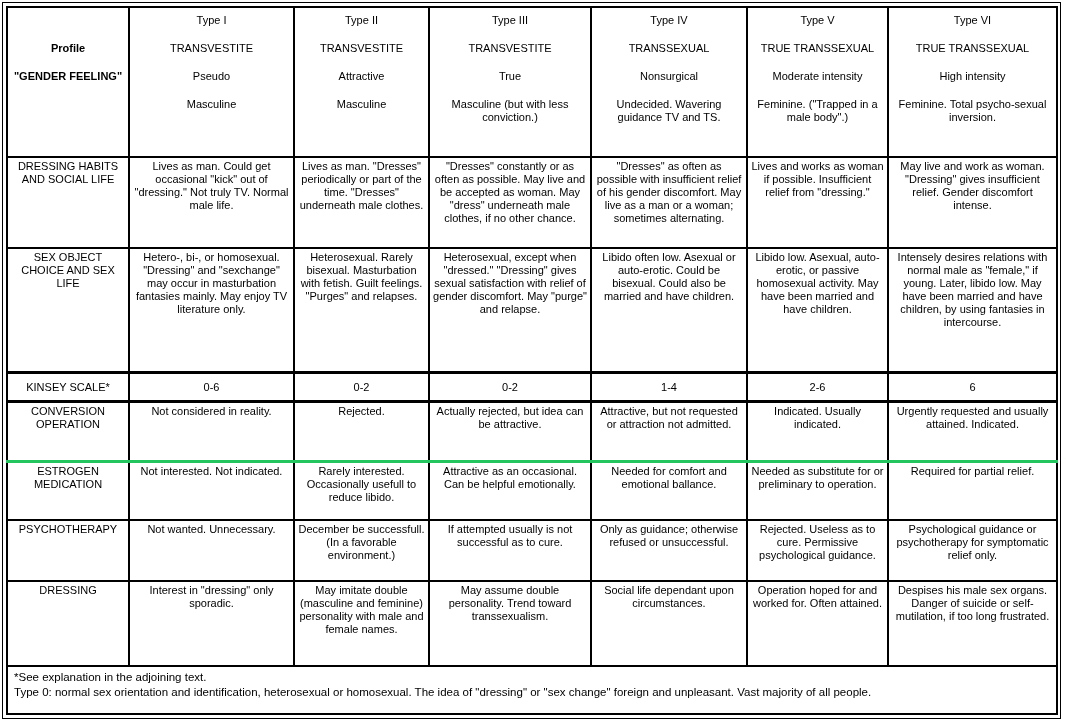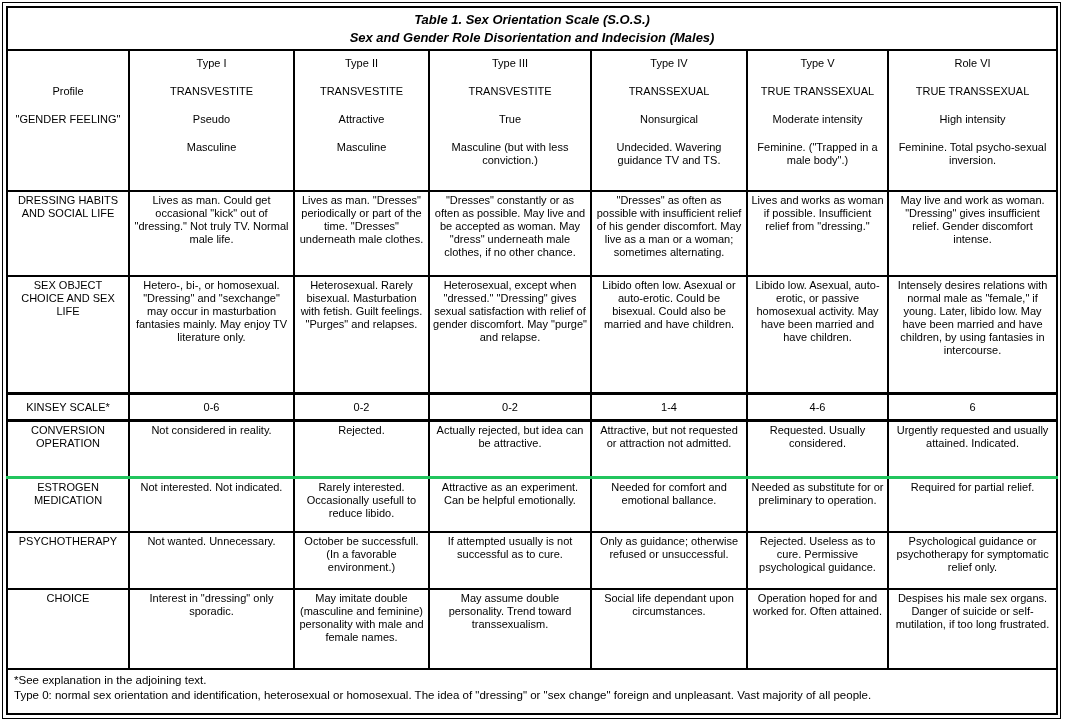--- a/index.html
+++ b/index.html
@@ -20,21 +20,21 @@
     padding:2px 3px; overflow:hidden;
     word-wrap:break-word;
   }
   tr.title-row td {
     vertical-align:middle; font-weight:bold; font-style:italic; font-size:13px;
     line-height:1.35;
   }
   tr.group-row td { vertical-align:middle; font-size:11.5px; }
   tr.profile-row td { padding-top:6px; }
   .pline { margin-bottom:15px; }
-  .profile-label-cell { padding-top:34px !important; }
+  .profile-label-cell { padding-top:34px !important;font-weight:bold; }
   td.dbl { border-left:5px double #000; }
   tr.kinsey-row td { border-top:3px solid #000; border-bottom:3px solid #000; vertical-align:middle; }
   tr.conversion-row td { border-bottom:3px solid #22c55e; }
   tr.footnote-row td {
     text-align:left; vertical-align:top; font-size:11.5px; padding:3px 6px; line-height:1.3;
   }
 </style>
 </head>
 <body>
 
@@ -44,26 +44,20 @@
       <col style="width:122px">
         <col style="width:165px">
         <col style="width:135px">
       <col style="width:162px">
         <col style="width:156px">
         <col style="width:141px">
       <col style="width:169px">
     </colgroup>
 
     <tbody>
-        <tr class="title-row" style="height:40px">
-      <td colspan="7">
-        <div>Table 1. Sex Orientation Scale (S.O.S.)</div>
-        <div>Sex and Gender Role Disorientation and Indecision (Males)</div>
-      </td>
-    </tr>
 
 
     <tr class="profile-row" style="height:118px">
       <td class="profile-label-cell">
         <div class="pline">Profile</div>
         <div class="pline">"GENDER FEELING"</div>
       </td>
       <td>
         <div class="pline">Type I</div>
         <div class="pline">TRANSVESTITE</div>
@@ -88,21 +82,21 @@
         <div class="pline">Nonsurgical</div>
         <div class="pline">Undecided. Wavering guidance TV and TS.</div>
       </td>
       <td>
         <div class="pline">Type V</div>
         <div class="pline">TRUE TRANSSEXUAL</div>
         <div class="pline">Moderate intensity</div>
         <div class="pline">Feminine. ("Trapped in a male body".)</div>
       </td>
       <td>
-        <div class="pline">Role VI</div>
+        <div class="pline">Type VI</div>
         <div class="pline">TRUE TRANSSEXUAL</div>
         <div class="pline">High intensity</div>
         <div class="pline">Feminine. Total psycho-sexual inversion.</div>
       </td>
     </tr>
 
     <tr style="height:81px">
       <td>DRESSING HABITS AND SOCIAL LIFE</td>
       <td>Lives as man. Could get occasional "kick" out of "dressing." Not truly TV. Normal male life.</td>
       <td>Lives as man. "Dresses" periodically or part of the time. "Dresses" underneath male clothes.</td>
@@ -121,56 +115,56 @@
       <td>Libido low. Asexual, auto-erotic, or passive homosexual activity. May have been married and have children.</td>
       <td>Intensely desires relations with normal male as "female," if young. Later, libido low. May have been married and have children, by using fantasies in intercourse.</td>
     </tr>
 
     <tr class="kinsey-row" style="height:26px">
       <td>KINSEY SCALE*</td>
       <td>0-6</td>
       <td>0-2</td>
       <td class="dbl">0-2</td>
       <td>1-4</td>
-      <td>4-6</td>
+      <td>2-6</td>
       <td>6</td>
     </tr>
 
     <tr class="conversion-row" style="height:54px">
       <td>CONVERSION OPERATION</td>
       <td>Not considered in reality.</td>
       <td>Rejected.</td>
       <td class="dbl">Actually rejected, but idea can be attractive.</td>
       <td>Attractive, but not requested or attraction not admitted.</td>
-      <td>Requested. Usually considered.</td>
+      <td>Indicated. Usually indicated.</td>
       <td>Urgently requested and usually attained. Indicated.</td>
     </tr>
 
     <tr style="height:52px">
       <td>ESTROGEN MEDICATION</td>
       <td>Not interested. Not indicated.</td>
       <td>Rarely interested. Occasionally usefull to reduce libido.</td>
-      <td class="dbl">Attractive as an experiment. Can be helpful emotionally.</td>
+      <td class="dbl">Attractive as an occasional. Can be helpful emotionally.</td>
       <td>Needed for comfort and emotional ballance.</td>
       <td>Needed as substitute for or preliminary to operation.</td>
       <td>Required for partial relief.</td>
     </tr>
 
     <tr style="height:55px">
       <td>PSYCHOTHERAPY</td>
       <td>Not wanted. Unnecessary.</td>
-      <td>October be successfull. (In a favorable environment.)</td>
+      <td>December be successfull. (In a favorable environment.)</td>
       <td class="dbl">If attempted usually is not successful as to cure.</td>
       <td>Only as guidance; otherwise refused or unsuccessful.</td>
       <td>Rejected. Useless as to cure. Permissive psychological guidance.</td>
       <td>Psychological guidance or psychotherapy for symptomatic relief only.</td>
     </tr>
 
     <tr style="height:76px">
-      <td>CHOICE</td>
+      <td>DRESSING</td>
       <td>Interest in "dressing" only sporadic.</td>
       <td>May imitate double (masculine and feminine) personality with male and female names.</td>
       <td class="dbl">May assume double personality. Trend toward transsexualism.</td>
       <td>Social life dependant upon circumstances.</td>
       <td>Operation hoped for and worked for. Often attained.</td>
       <td>Despises his male sex organs. Danger of suicide or self-mutilation, if too long frustrated.</td>
     </tr>
 
     <tr class="footnote-row" style="height:43px">
       <td colspan="7">

